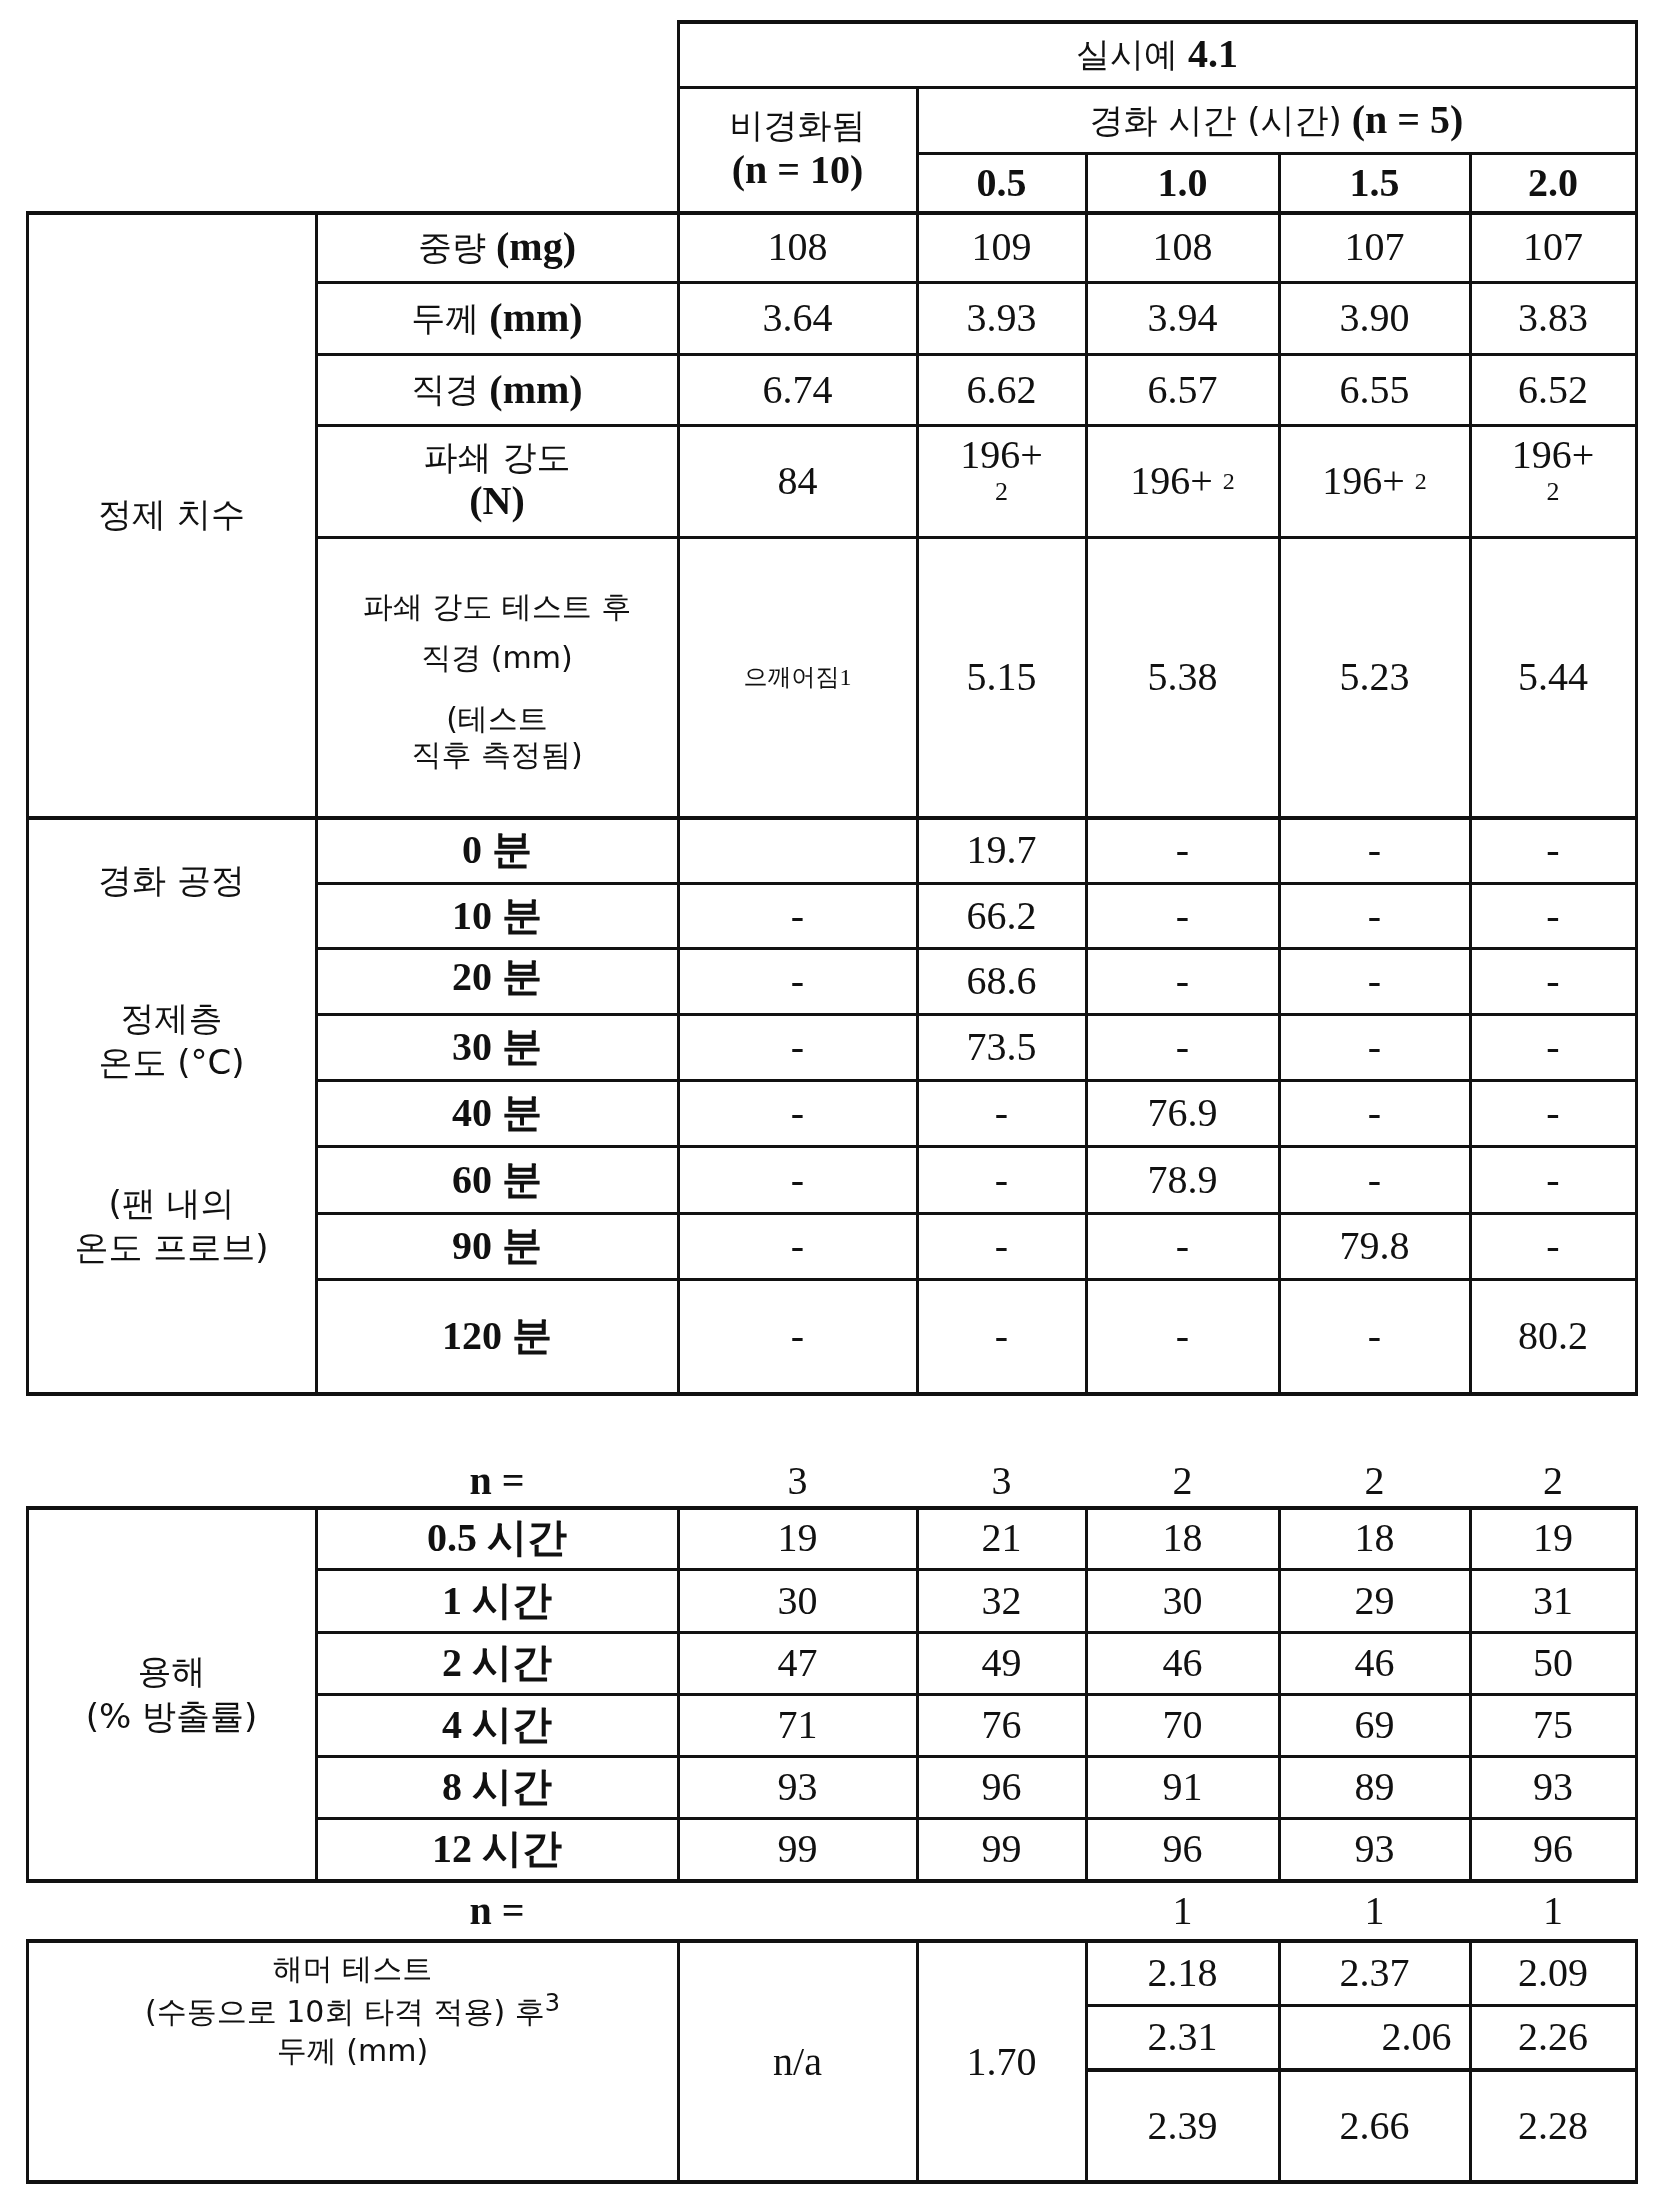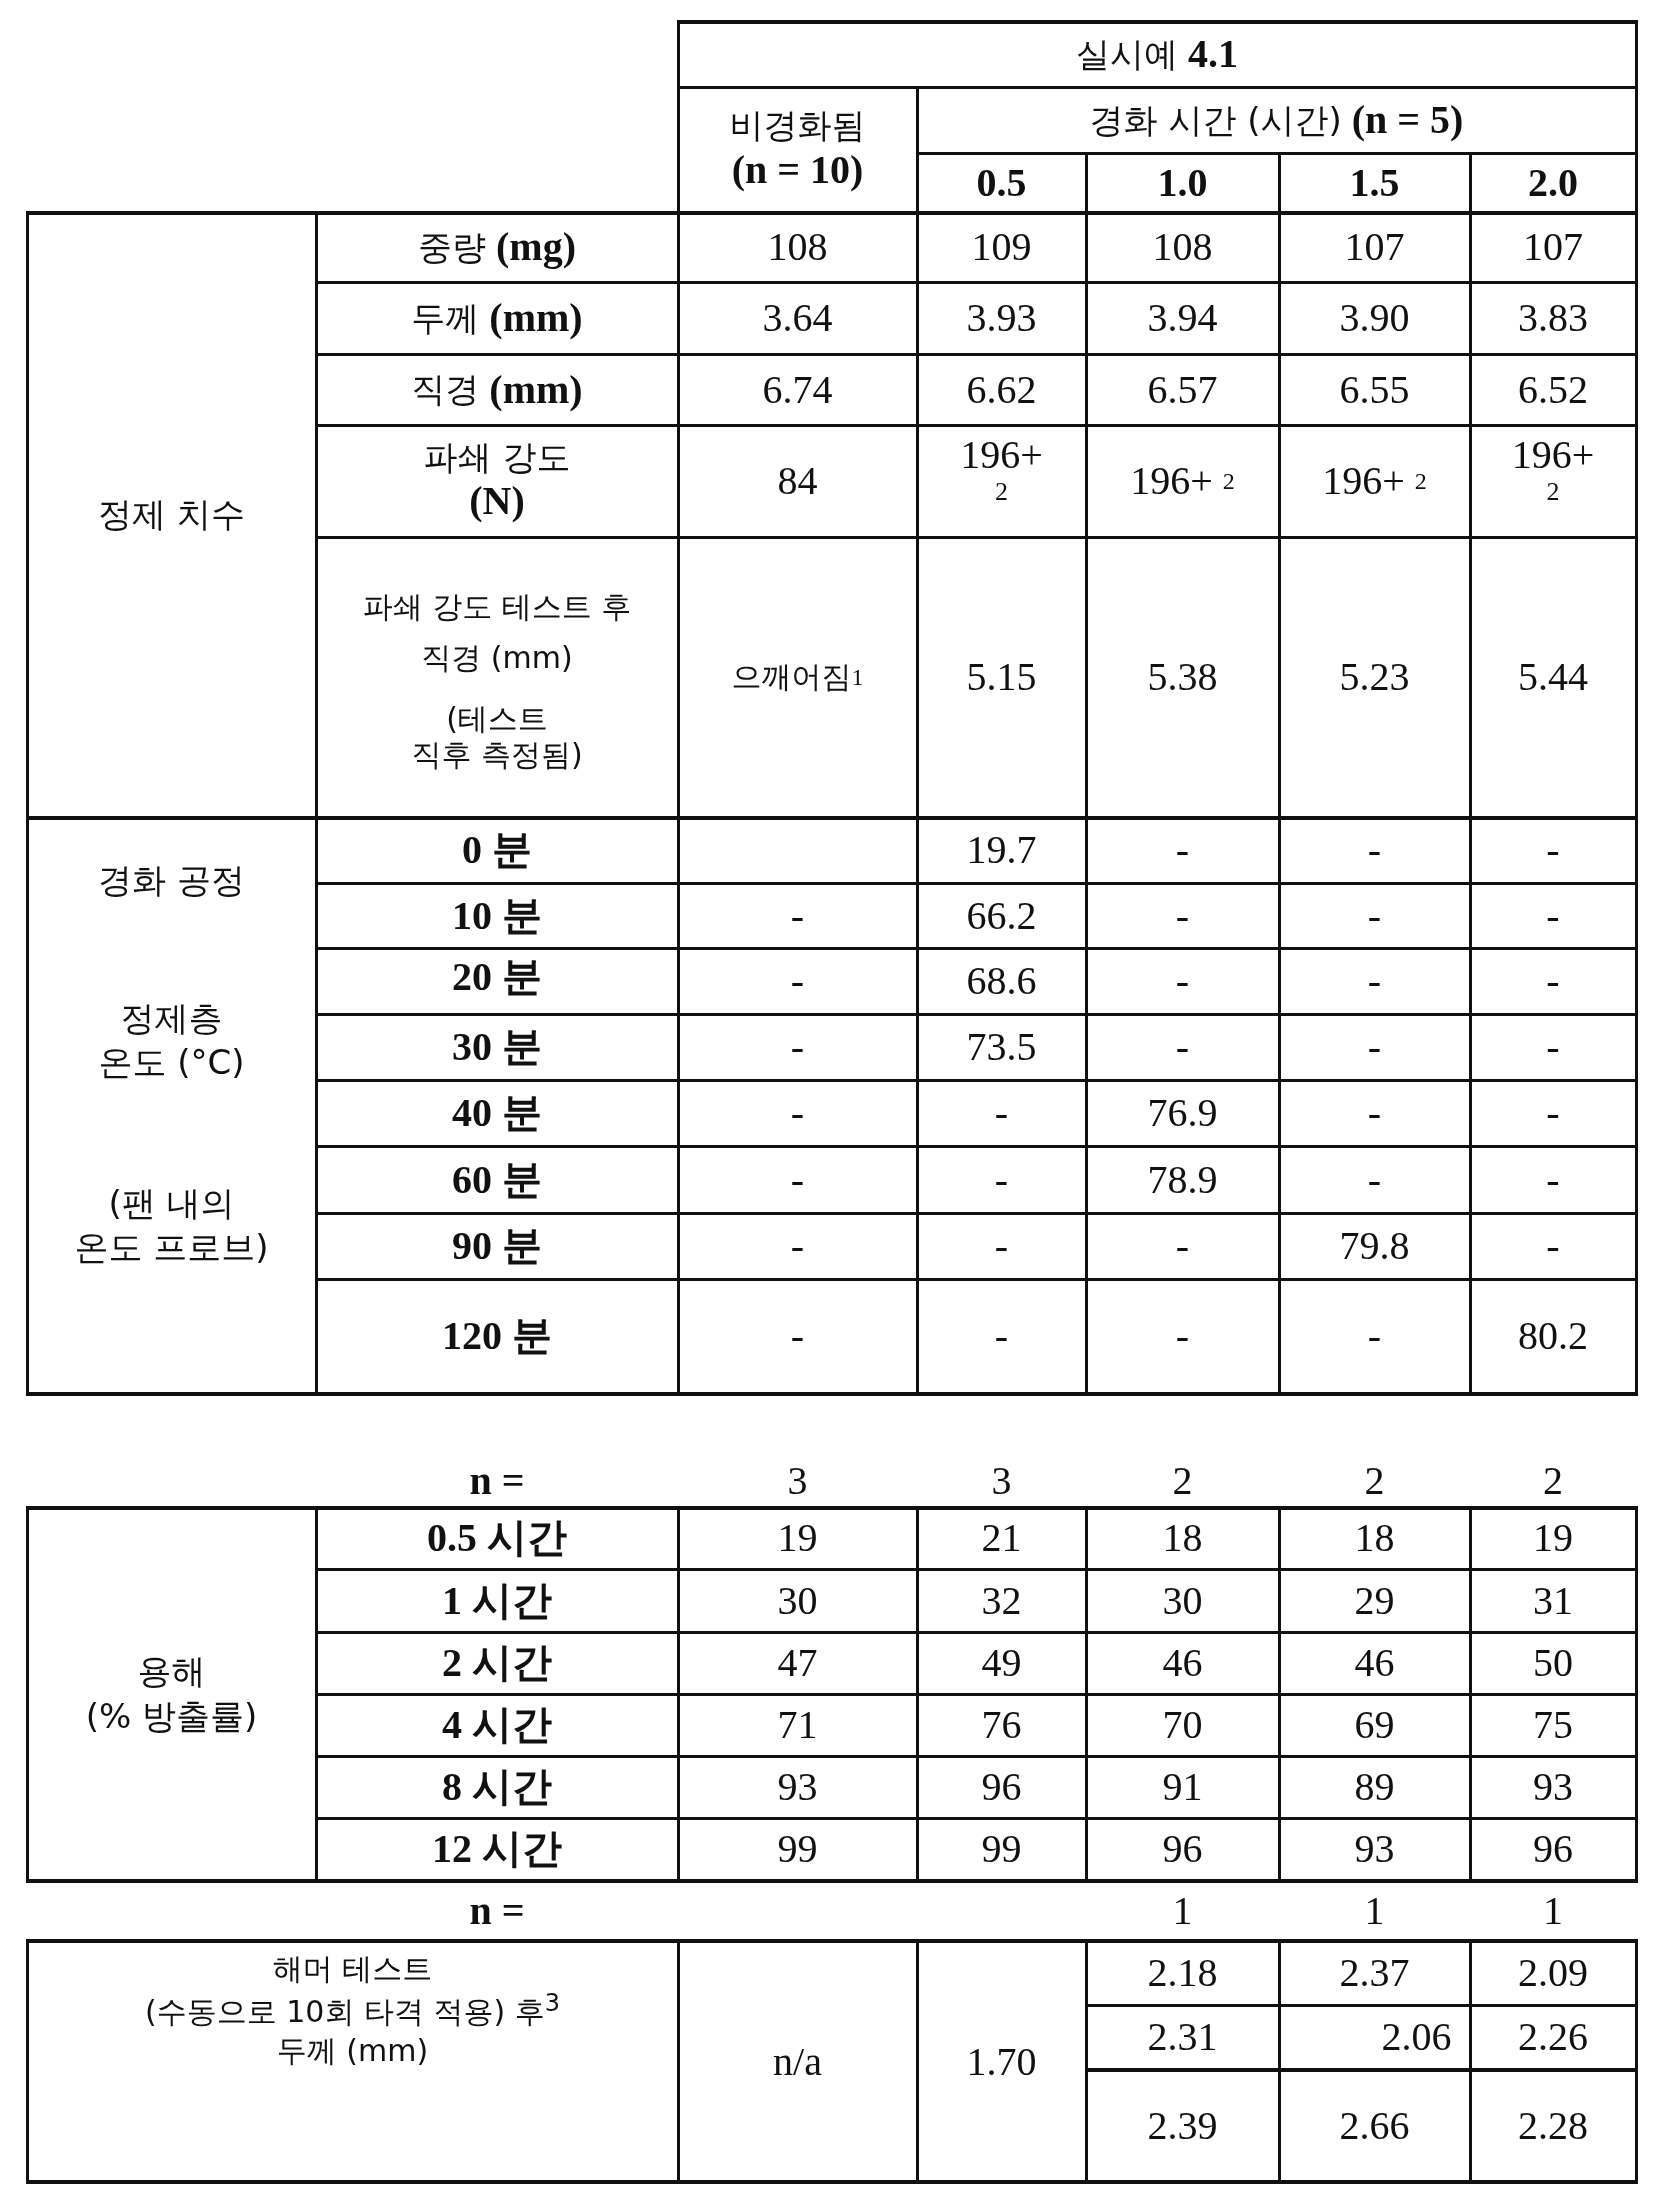--- a/index.html
+++ b/index.html
@@ -85,21 +85,21 @@
     <span class="subnum">2</span>
   </div>
 
   <div class="cell stack ko-s" style="left:316px; top:537px; width:362px; height:280px;">
     <span>파쇄 강도 테스트 후</span>
     <span style="margin-bottom:18px;">직경 (mm)</span>
     <span style="line-height:1.2;">(테스트</span>
     <span style="line-height:1.2;">직후 측정됨)</span>
   </div>
   <div class="cell" style="left:678px; top:537px; width:239px; height:280px;">
-    <span class="ko" style="font-size:30px;">으깨어짐</span>
+    <span class="ko" style="font-size:24px;">으깨어짐</span>
       <span class="sup">1</span>
   </div>
   <div class="cell" style="left:917px; top:537px; width:169px; height:280px;">5.15</div>
   <div class="cell" style="left:1086px; top:537px; width:193px; height:280px;">5.38</div>
   <div class="cell" style="left:1279px; top:537px; width:191px; height:280px;">5.23</div>
   <div class="cell" style="left:1470px; top:537px; width:166px; height:280px;">5.44</div>
 
   <div class="cell ko" style="left:27px; top:850px; width:289px; height:60px;">경화 공정</div>
   <div class="cell stack ko" style="left:27px; top:990px; width:289px; height:100px; line-height:1.3;">
     <span>정제층</span>

